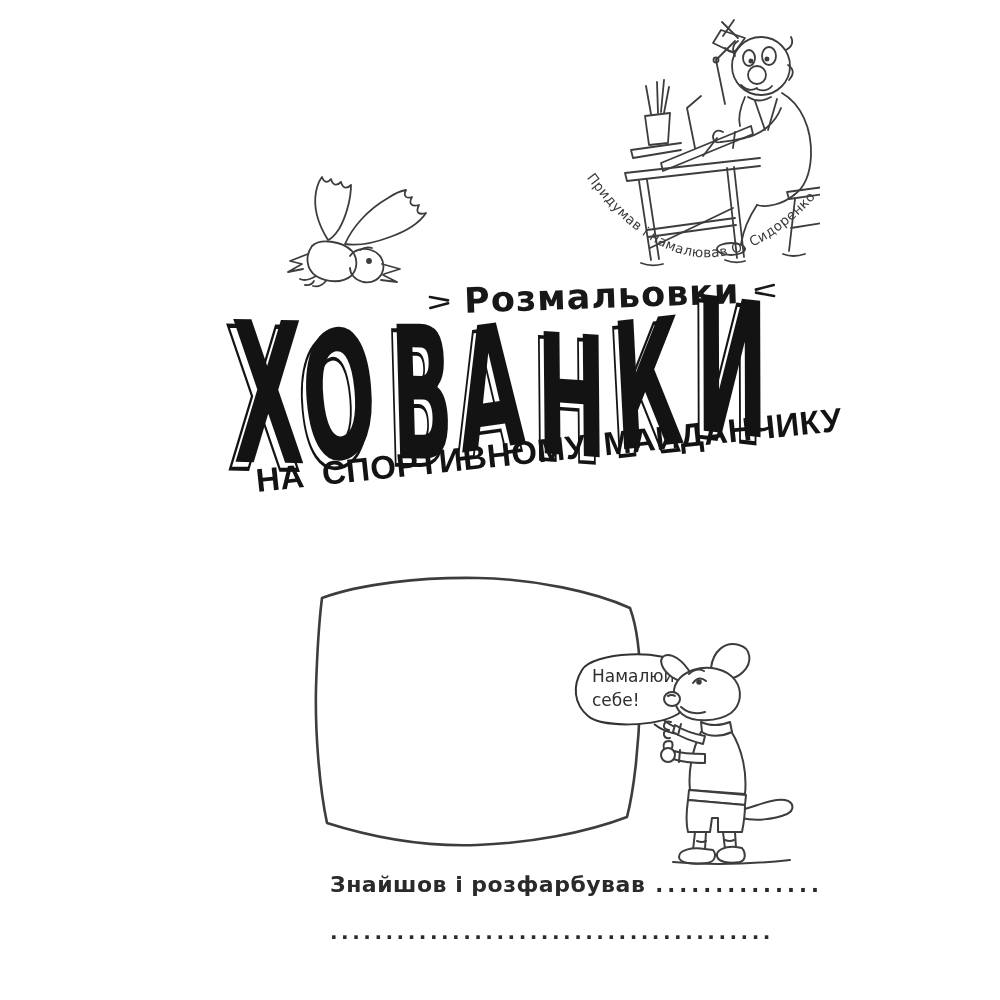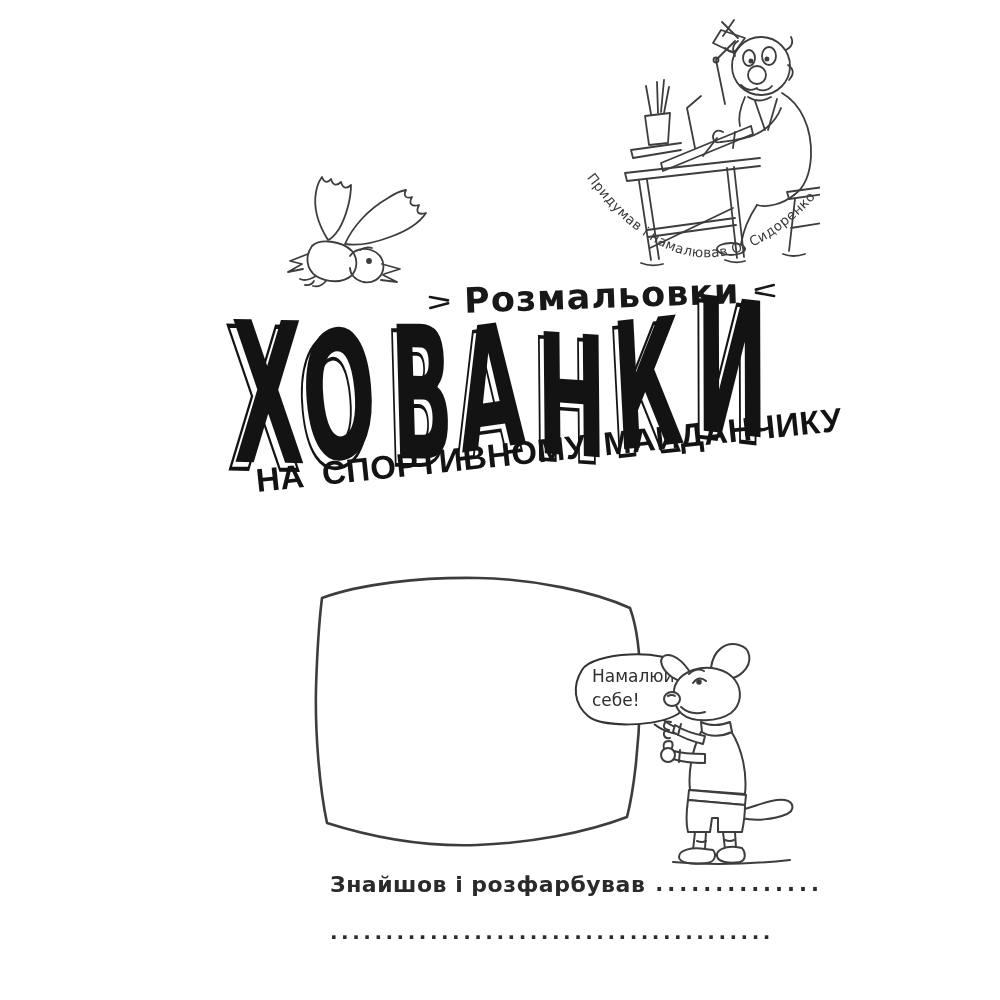--- a/index.html
+++ b/index.html
@@ -33,21 +33,21 @@
   .tl:nth-child(4){transform:scale(.60,1.22) rotate(-3deg) translateY(-8px);}
   .tl:nth-child(5){transform:scale(.60,1.20) rotate(3deg);}
   .tl:nth-child(6){transform:scale(.60,1.26) rotate(-2deg) translateY(-4px);}
   .tl:nth-child(7){transform:scale(.62,1.34) rotate(4deg) translateY(-10px);}
 
   .subtitle{position:absolute;left:258px;top:462px;white-space:nowrap;
       font-family:"Liberation Sans","DejaVu Sans",sans-serif;
       font-weight:bold;font-size:33px;word-spacing:8px;letter-spacing:.5px;color:#131313;
       transform:rotate(-6deg);transform-origin:0 100%;}
 
-  .found{position:absolute;left:330px;top:872px;display:flex;align-items:flex-start;gap:10px;
+  .found{position:absolute;left:330px;top:872px;display:flex;align-items:flex-end;gap:10px;
       font-size:22px;font-weight:bold;letter-spacing:.5px;color:#2a2a2a;}
   .dots{font-weight:bold;color:#2a2a2a;letter-spacing:4px;}
   .found .dots{font-size:21px;}
   .dotsline{position:absolute;left:330px;top:920px;font-size:20px;letter-spacing:3.5px;}
 </style>
 </head>
 <body>
 
 <div id="page">
 

